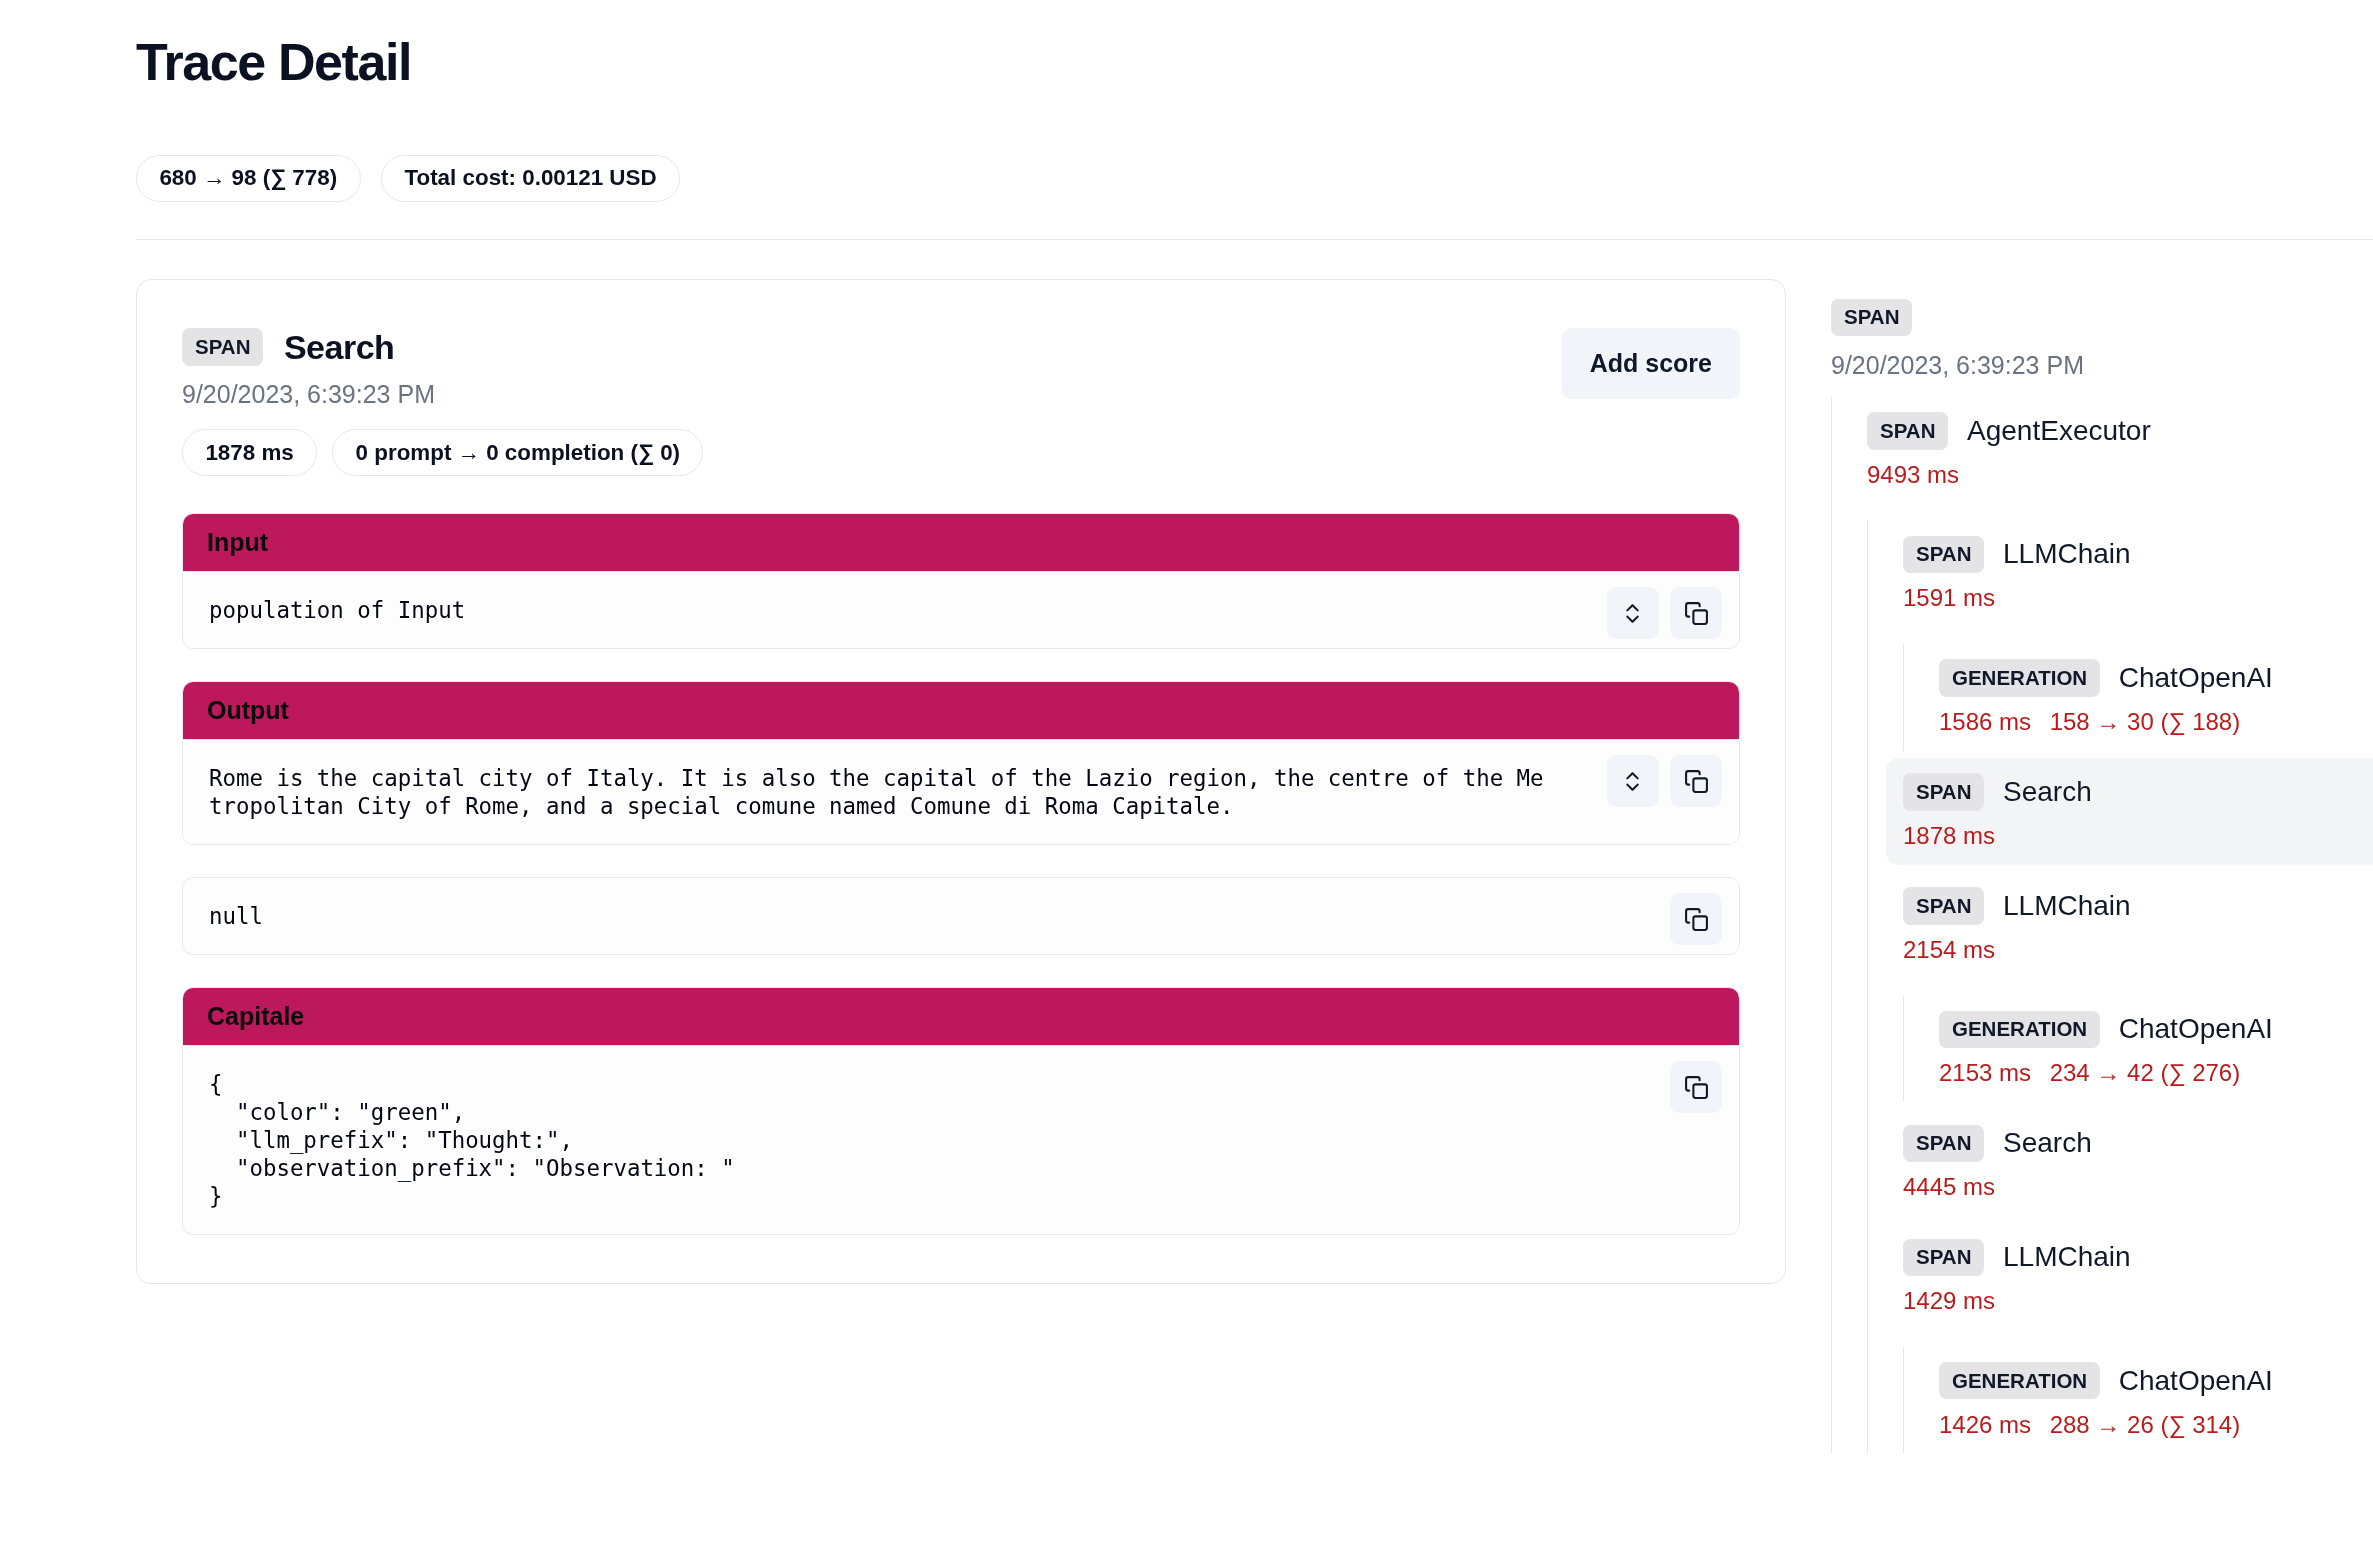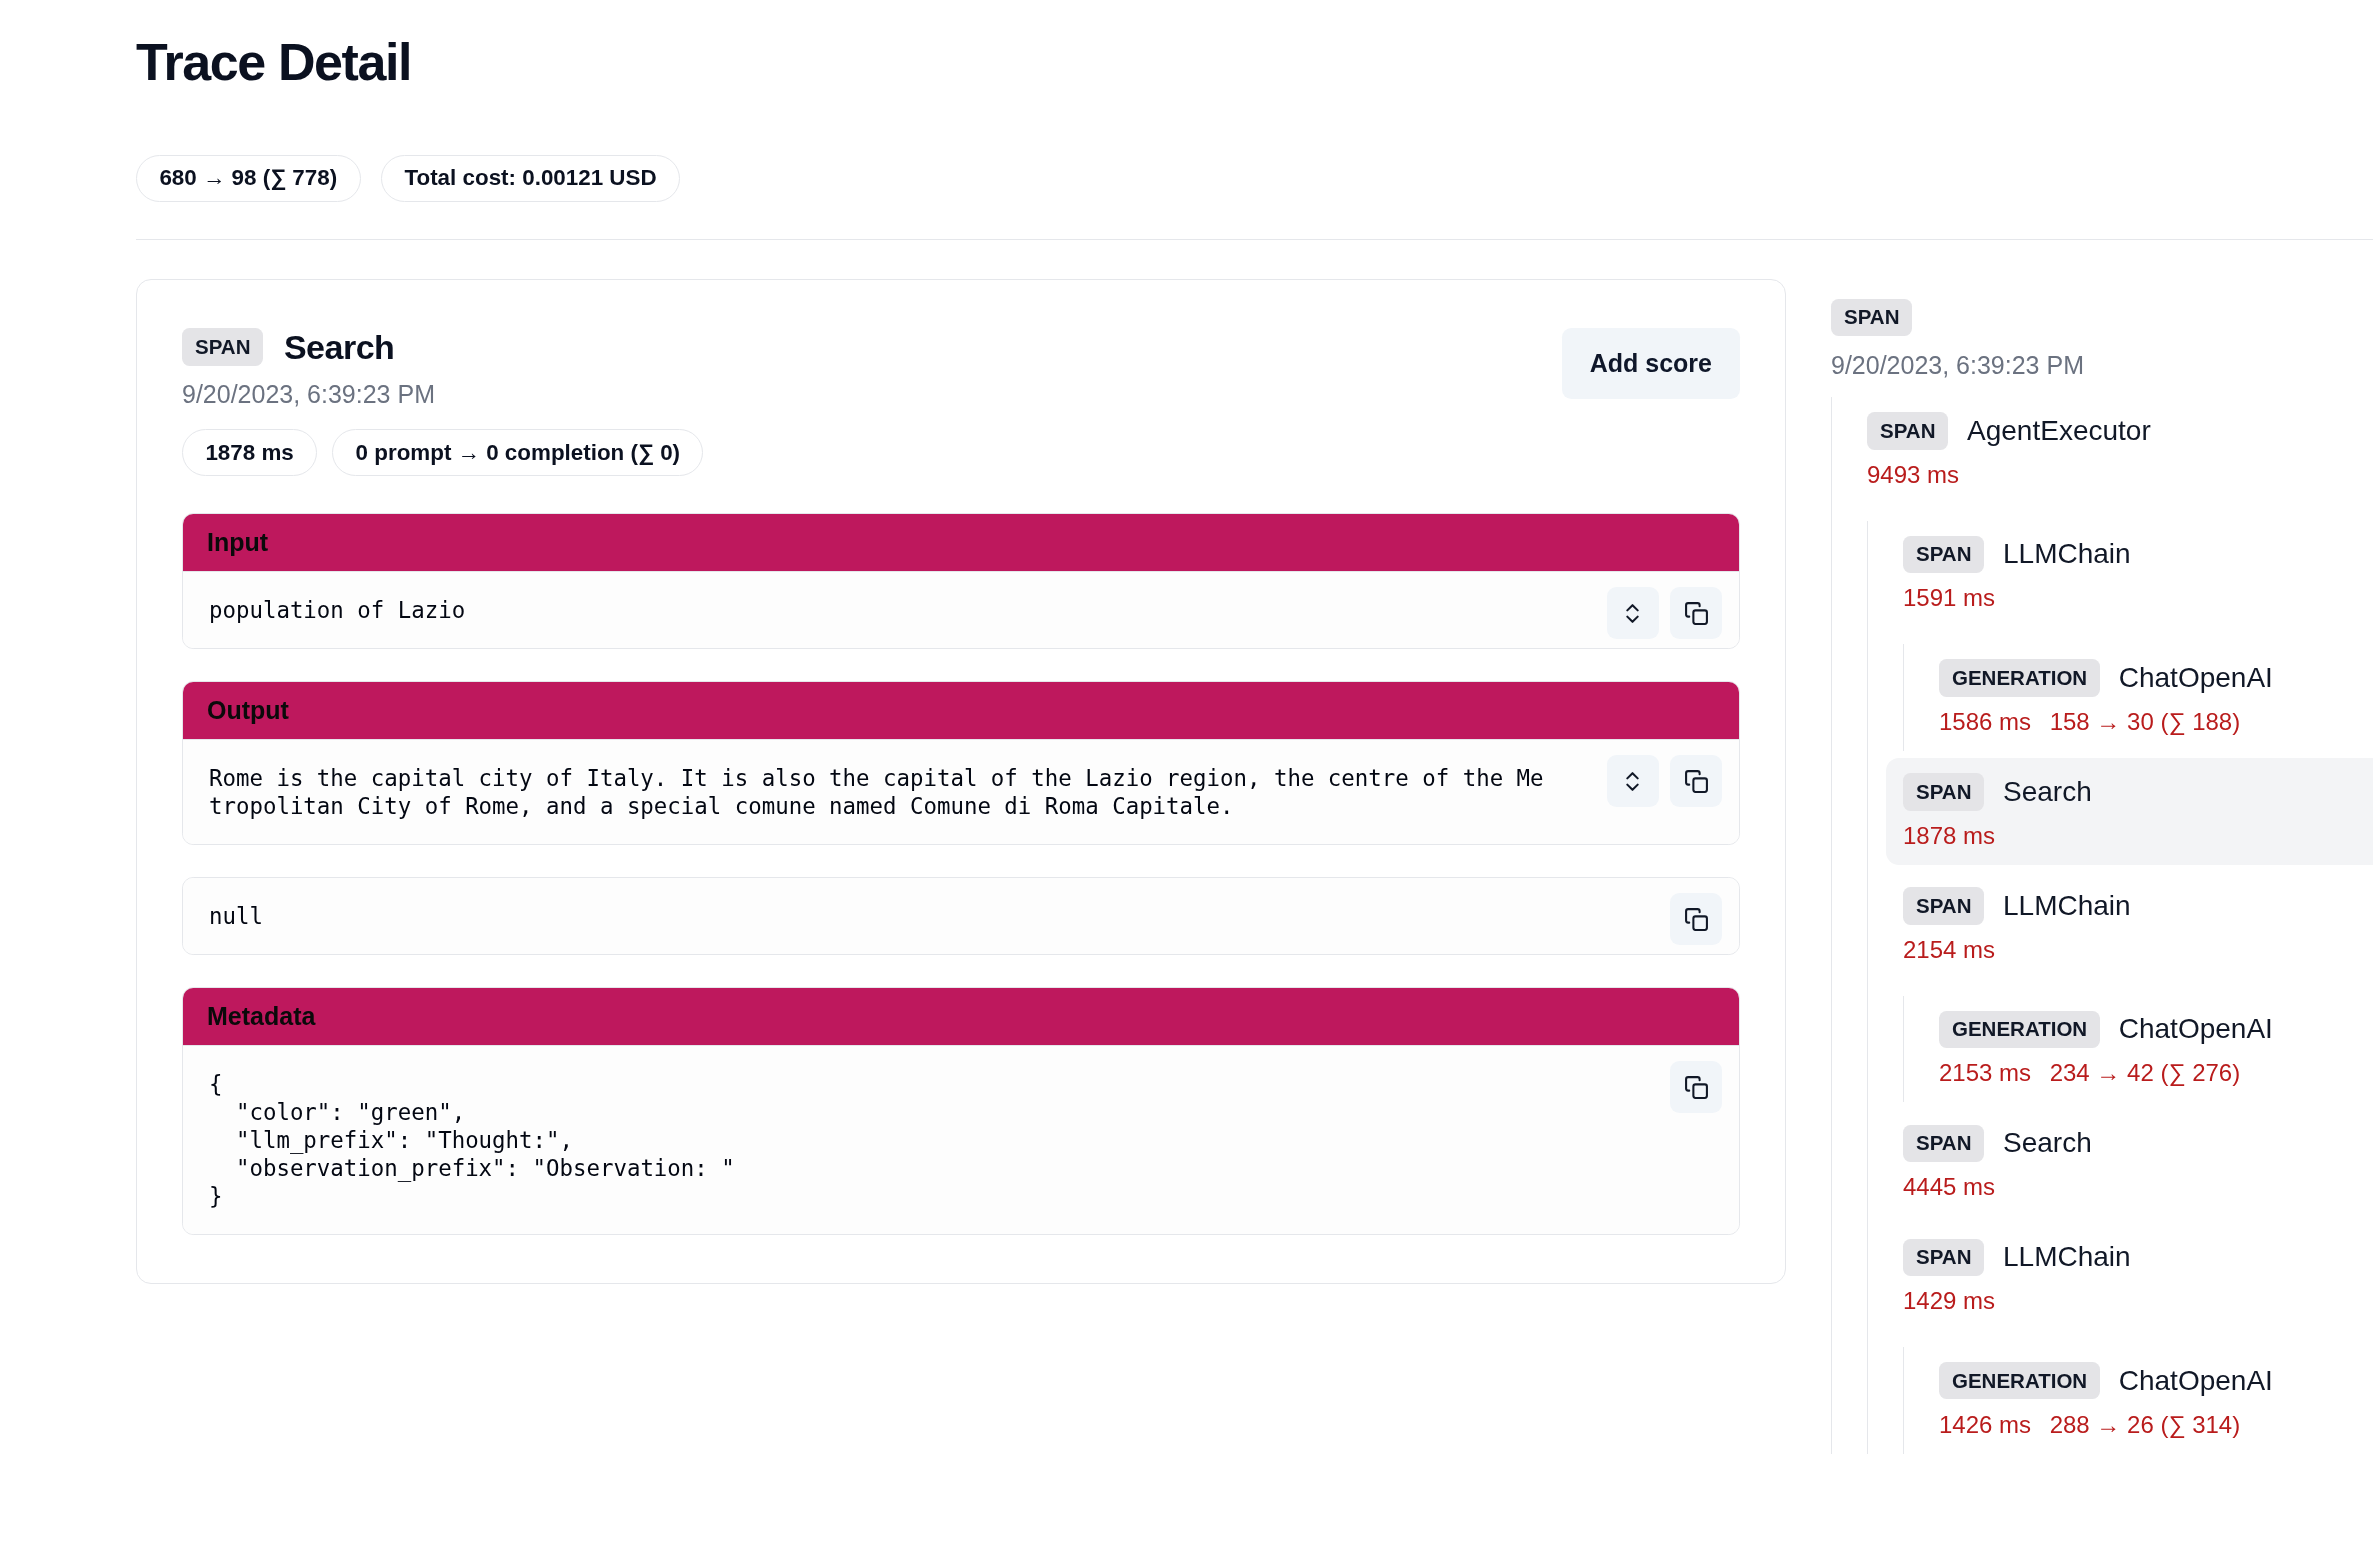--- a/index.html
+++ b/index.html
@@ -105,21 +105,21 @@
             <span class="pill">0 prompt → 0 completion (∑ 0)</span>
           </div>
         </div>
         <button class="add-score-btn">Add score</button>
       </div>
 
       <div class="sections">
           <section class="section">
             <div class="section-header">Input</div>
             <div class="section-body">
-              <pre>population of Lazio</pre>
+              <pre>population of Input</pre>
               <div class="body-actions">
                 <button class="icon-btn">
                   <svg viewBox="0 0 24 24">
                     <path d="m7 15 5 5 5-5"></path>
                     <path d="m7 9 5-5 5 5"></path>
                   </svg>
                 </button>
                 <button class="icon-btn">
                   <svg viewBox="0 0 24 24">
                     <rect x="9" y="9" width="13" height="13" rx="2"></rect>
@@ -156,21 +156,21 @@
                 <button class="icon-btn">
                   <svg viewBox="0 0 24 24">
                     <rect x="9" y="9" width="13" height="13" rx="2"></rect>
                     <path d="M5 15H4a2 2 0 0 1-2-2V4a2 2 0 0 1 2-2h9a2 2 0 0 1 2 2v1"></path>
                   </svg>
                 </button>
               </div>
             </div>
           </section>
           <section class="section">
-            <div class="section-header">Metadata</div>
+            <div class="section-header">Capitale</div>
             <div class="section-body">
               <pre>{
   "color": "green",
   "llm_prefix": "Thought:",
   "observation_prefix": "Observation: "
 }</pre>
               <div class="body-actions">
                 <button class="icon-btn">
                   <svg viewBox="0 0 24 24">
                     <rect x="9" y="9" width="13" height="13" rx="2"></rect>

